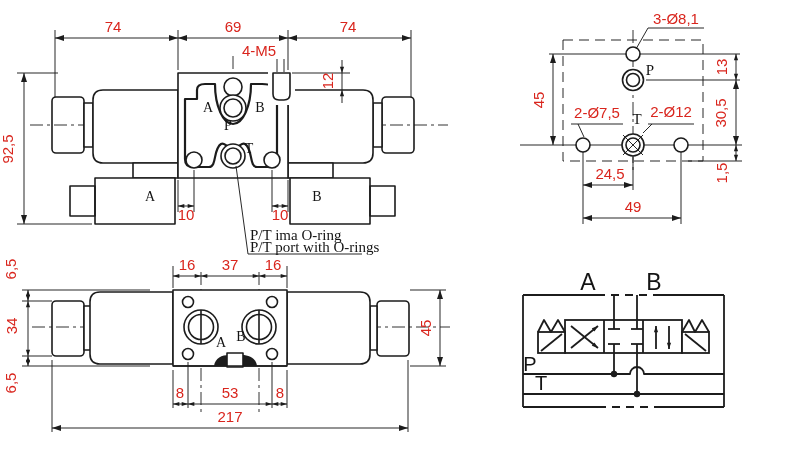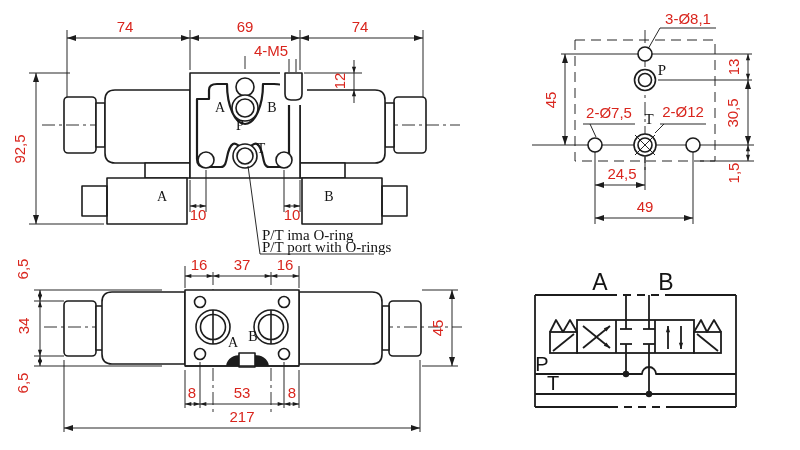--- a/index.html
+++ b/index.html
@@ -1,16 +1,16 @@
 <!DOCTYPE html>
 <html><head>
 <meta charset="utf-8">
 <style>
   html,body{margin:0;padding:0;background:#ffffff;}
-  .canvas{width:784px;height:450px;background:#ffffff;position:relative;overflow:hidden;margin-left:12px;}
+  .canvas{width:784px;height:450px;background:#ffffff;position:relative;overflow:hidden;}
   svg{display:block;}
   .ln{stroke:#1c1c1c;stroke-width:1.6;fill:none;stroke-linejoin:round;}
   .lnf{stroke:#1c1c1c;stroke-width:1.6;fill:#ffffff;stroke-linejoin:round;}
   .thick{stroke-width:2.2;}
   .thin{stroke:#1c1c1c;stroke-width:0.95;fill:none;}
   .cl{stroke:#1c1c1c;stroke-width:0.9;fill:none;stroke-dasharray:13 4 3 4;}
   .dash{stroke-dasharray:10 6;}
   .sch{stroke:#1c1c1c;stroke-width:1.8;fill:none;stroke-linejoin:round;}
   .schf{stroke:#1c1c1c;stroke-width:1.8;fill:#ffffff;}
   .dot{fill:#1c1c1c;stroke:none;}

